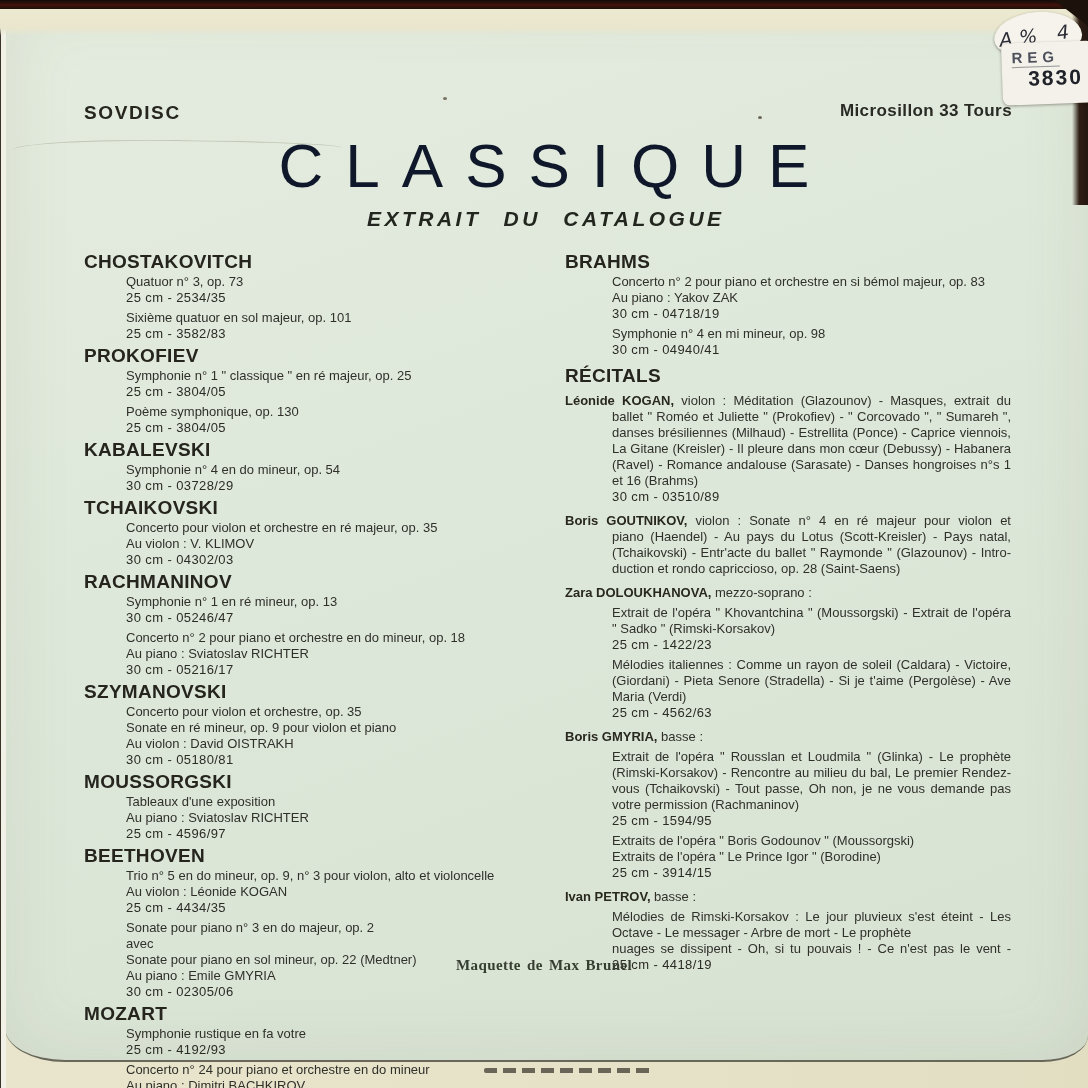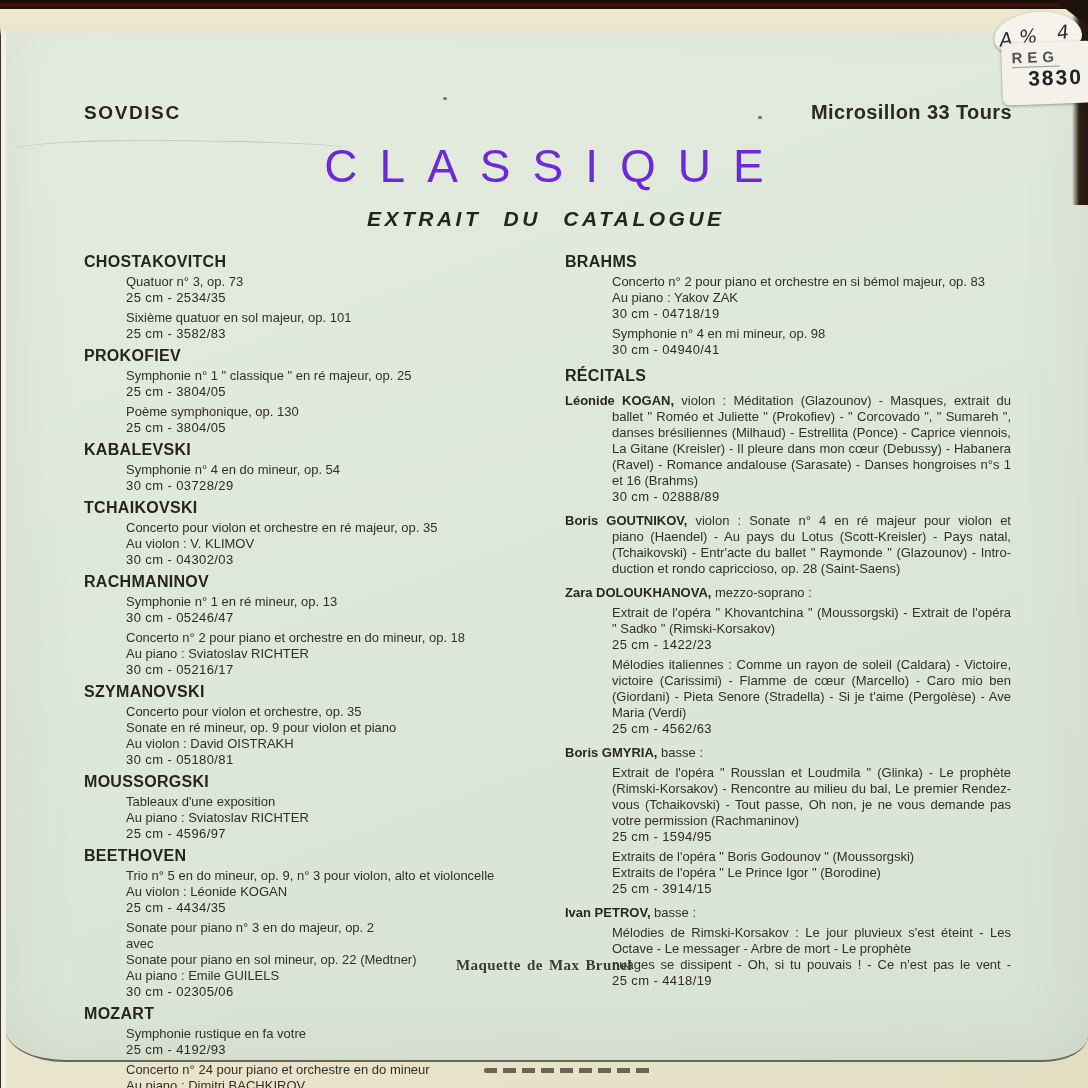--- a/index.html
+++ b/index.html
@@ -47,36 +47,36 @@
     background:#f3f1e9;border-radius:7px;transform:rotate(-2deg);
     box-shadow:0 1px 3px rgba(30,20,10,.4);padding:6px 0 0 10px;box-sizing:border-box;}
   .sticker-reg .reg{font-size:15px;letter-spacing:5px;color:#4d505c;font-weight:bold;
     border-bottom:1.5px solid rgba(60,60,70,.5);display:inline-block;padding-bottom:1px;}
   .sticker-reg .regnum{font-size:21px;font-weight:bold;color:#20222a;letter-spacing:2px;
     margin:0 0 0 16px;line-height:22px;}
 
   
   .brand{position:absolute;left:84px;top:102px;font-size:19px;font-weight:bold;
     letter-spacing:1.6px;color:#26261f;}
-  .format-note{position:absolute;right:76px;top:101px;font-size:20px;font-weight:bold;
+  .format-note{position:absolute;right:76px;top:101px;font-size:17px;font-weight:bold;
     letter-spacing:.4px;color:#2a2a24;}
   .title{position:absolute;left:0;right:0;top:140px;text-align:center;
-    font-size:46px;line-height:52px;font-weight:400;color:#6d28d9;
+    font-size:62px;line-height:52px;font-weight:400;color:#0f172a;
     letter-spacing:22px;margin:0;text-indent:22px;}
   .subtitle{position:absolute;left:0;right:0;top:207px;text-align:center;
     font-size:21px;font-weight:bold;font-style:italic;color:#23261f;
     letter-spacing:3.5px;word-spacing:13px;text-indent:3.5px;}
 
   
   .col{position:absolute;top:252px;color:#30302b;font-size:13px;line-height:16px;}
   .col-left{left:84px;width:443px;}
   .col-right{left:565px;width:446px;}
   .sec{margin-bottom:4px;}
   .col-right .sec{margin-bottom:8px;}
-  .sec-h{font-size:16px;line-height:19px;font-weight:bold;letter-spacing:.3px;
+  .sec-h{font-size:19px;line-height:19px;font-weight:bold;letter-spacing:.3px;
     color:#25251e;margin-bottom:3px;}
   .entry{margin-bottom:4px;}
   .ln{min-height:16px;}
   .ln.ind{padding-left:42px;}
   .col-right .ln.ind{padding-left:47px;}
   .ln.row{display:flex;justify-content:space-between;align-items:baseline;flex-direction:column;}
   .ln.row .txt{flex:0 1 auto;padding-right:8px;}
   .ln.j .txt{display:block;text-align:justify;text-align-last:justify;}
   .num{font-weight:normal;white-space:nowrap;letter-spacing:.4px;color:#2b2b25;}
   .pre{font-weight:bold;color:#28281f;}
@@ -214,21 +214,21 @@
         <div class="ln ind row">
           <span class="txt">Au violon : Léonide KOGAN</span>
           <span class="num">25 cm - 4434/35</span>
         </div>
       </div>
       <div class="entry">
         <div class="ln ind"><span class="txt">Sonate pour piano n° 3 en do majeur, op. 2</span></div>
         <div class="ln ind"><span class="txt">avec</span></div>
         <div class="ln ind"><span class="txt">Sonate pour piano en sol mineur, op. 22 (Medtner)</span></div>
         <div class="ln ind row">
-          <span class="txt">Au piano : Emile GUILELS</span>
+          <span class="txt">Au piano : Emile GMYRIA</span>
           <span class="num">30 cm - 02305/06</span>
         </div>
       </div>
     </div>
     <div class="sec">
       <div class="sec-h">MOZART</div>
       <div class="entry">
         <div class="ln ind row">
           <span class="txt">Symphonie rustique en fa votre</span>
           <span class="num">25 cm - 4192/93</span>
@@ -275,21 +275,21 @@
           <span class="txt">danses brésiliennes (Milhaud) - Estrellita (Ponce) - Caprice viennois,</span>
         </div>
         <div class="ln ind j">
           <span class="txt">La Gitane (Kreisler) - Il pleure dans mon cœur (Debussy) - Habanera</span>
         </div>
         <div class="ln ind j">
           <span class="txt">(Ravel) - Romance andalouse (Sarasate) - Danses hongroises n°s 1</span>
         </div>
         <div class="ln ind row">
           <span class="txt">et 16 (Brahms)</span>
-          <span class="num">30 cm - 02888/89</span>
+          <span class="num">30 cm - 03510/89</span>
         </div>
       </div>
     </div>
     <div class="sec">
       <div class="entry">
         <div class="ln j">
           <span class="txt"><b class="pre">Boris GOUTNIKOV,</b> violon : Sonate n° 4 en ré majeur pour violon et</span>
         </div>
         <div class="ln ind j">
           <span class="txt">piano (Haendel) - Au pays du Lotus (Scott-Kreisler) - Pays natal,</span>
@@ -311,23 +311,20 @@
         <div class="ln ind row">
           <span class="txt">" Sadko " (Rimski-Korsakov)</span>
           <span class="num">25 cm - 1422/23</span>
         </div>
       </div>
       <div class="entry">
         <div class="ln ind j">
           <span class="txt">Mélodies italiennes : Comme un rayon de soleil (Caldara) - Victoire,</span>
         </div>
         <div class="ln ind j">
-          <span class="txt">victoire (Carissimi) - Flamme de cœur (Marcello) - Caro mio ben</span>
-        </div>
-        <div class="ln ind j">
           <span class="txt">(Giordani) - Pieta Senore (Stradella) - Si je t'aime (Pergolèse) - Ave</span>
         </div>
         <div class="ln ind row">
           <span class="txt">Maria (Verdi)</span>
           <span class="num">25 cm - 4562/63</span>
         </div>
       </div>
     </div>
     <div class="sec">
       <div class="entry">

